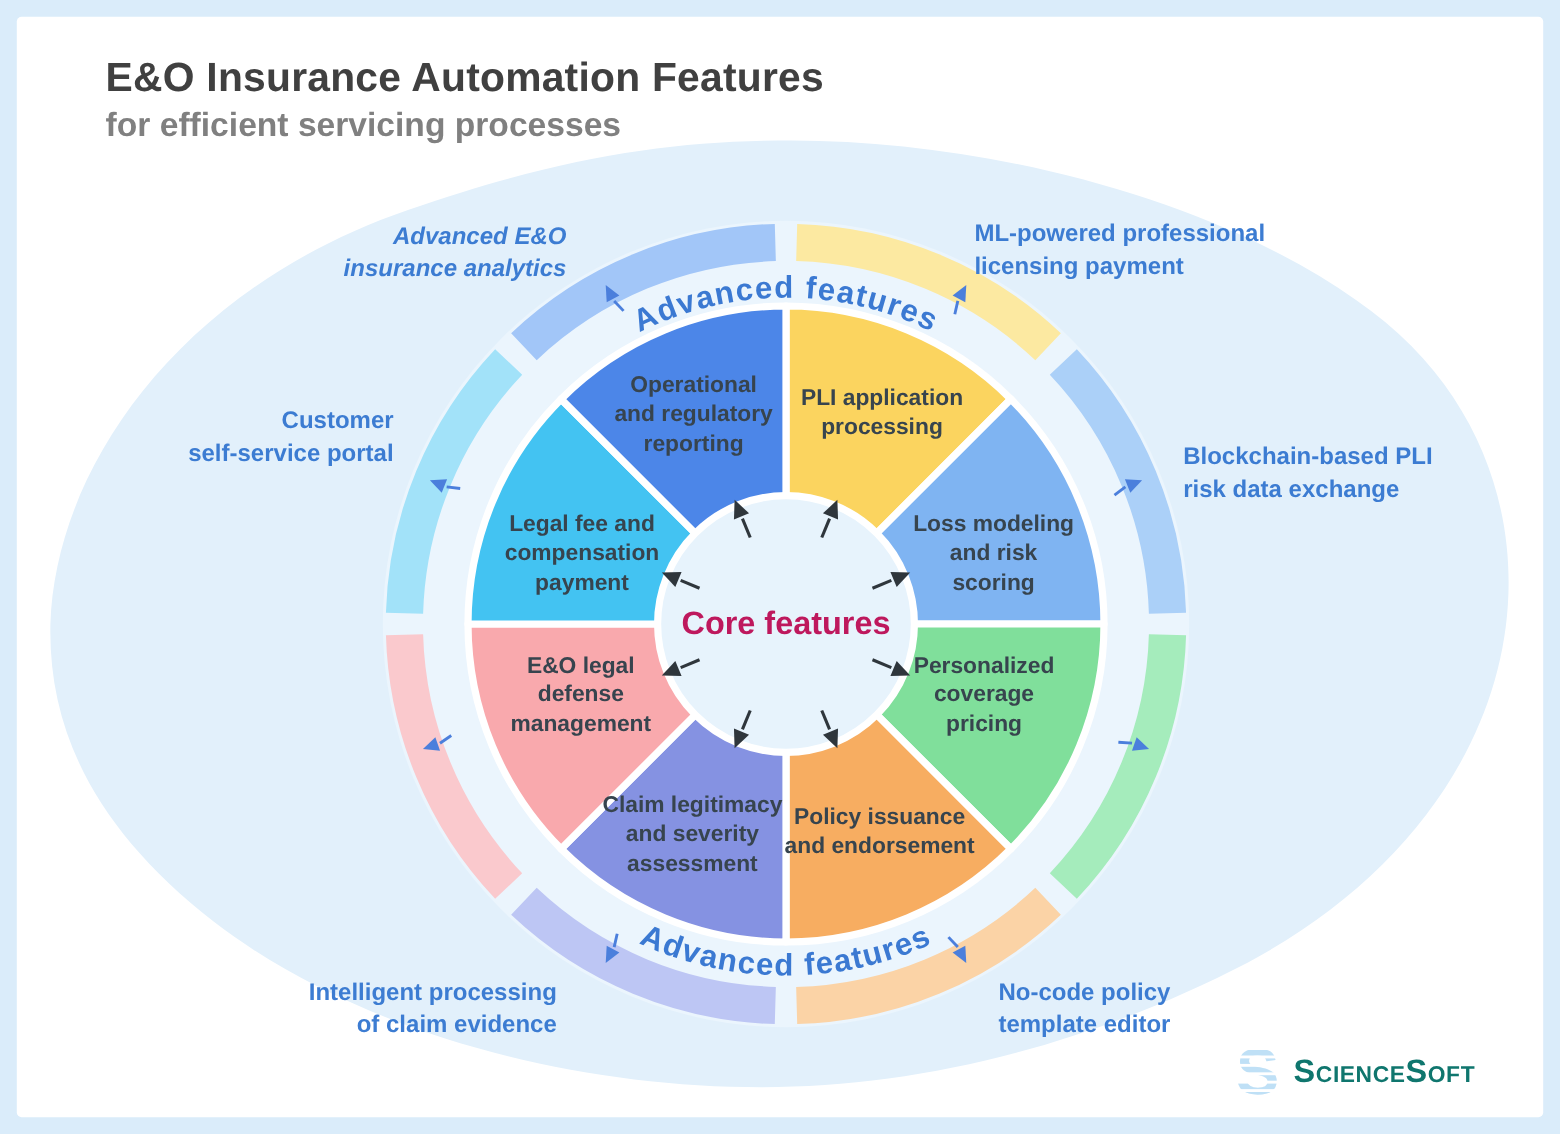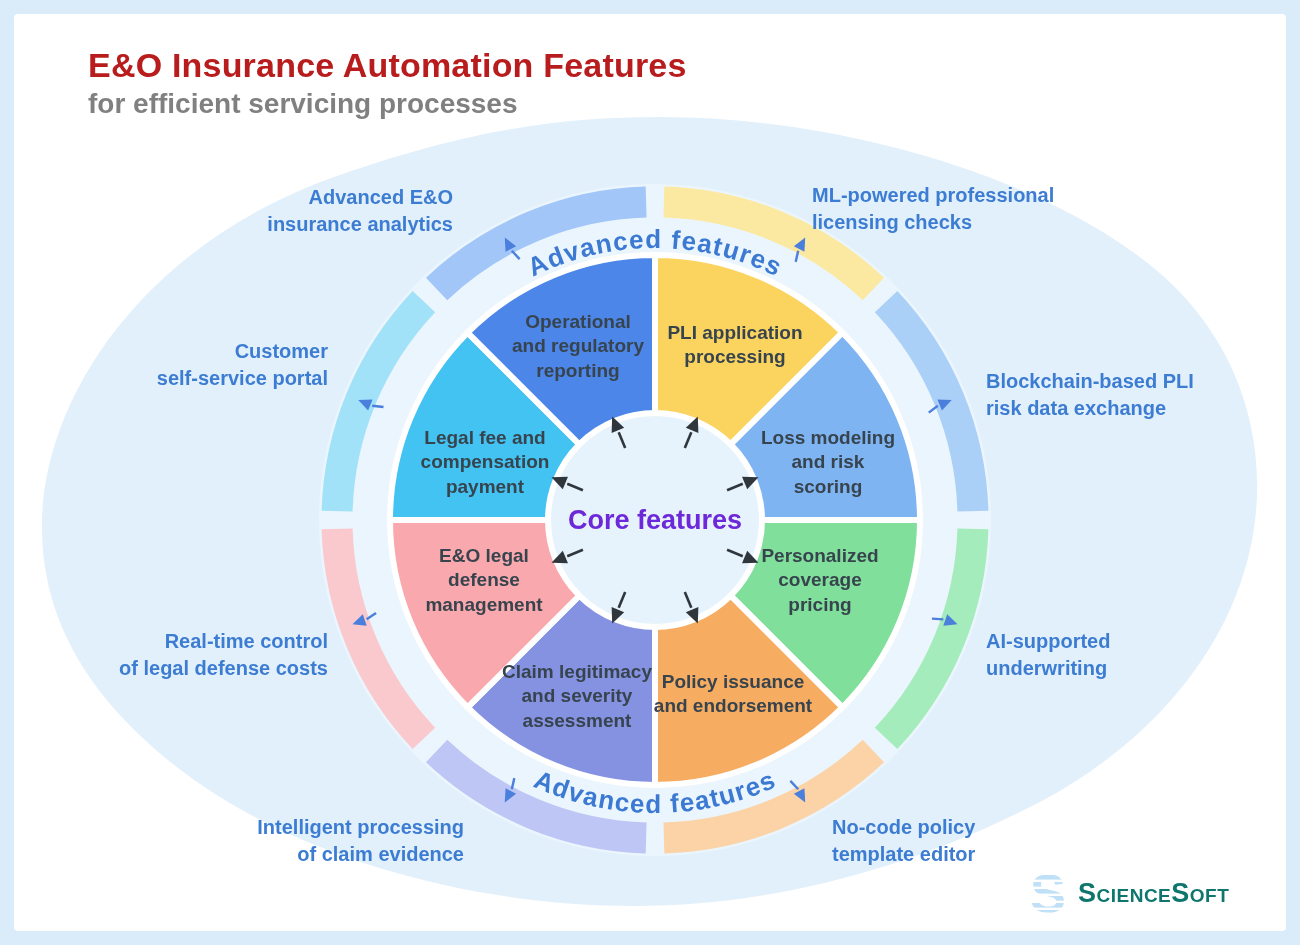--- a/index.html
+++ b/index.html
@@ -1,27 +1,27 @@
 <!DOCTYPE html>
 <html><head>
 <meta charset="utf-8">
 <style>
   html,body{margin:0;padding:0;background:#fff;}
   .frame{position:relative;width:1300px;height:945px;background:#DAECFA;overflow:hidden;
          font-family:"Liberation Sans",sans-serif;}
   .canvas{position:absolute;left:14px;top:14px;right:14px;bottom:14px;background:#ffffff;border-radius:4px;}
   svg.diagram{position:absolute;left:0;top:0;}
-  .title{position:absolute;left:88px;top:46px;font-size:34px;font-weight:bold;color:#b91c1c;letter-spacing:.2px;}
+  .title{position:absolute;left:88px;top:46px;font-size:34px;font-weight:bold;color:#404040;letter-spacing:.2px;}
   .subtitle{position:absolute;left:88px;top:88px;font-size:28px;font-weight:bold;color:#808080;}
   .wl{position:absolute;transform:translate(-50%,-50%);text-align:center;white-space:pre-line;
       font-size:19px;line-height:1.28;font-weight:bold;color:#37444E;}
   .ol{position:absolute;white-space:pre-line;font-size:20px;line-height:1.35;font-weight:600;color:#3C7CD2;}
   .ol.right{text-align:right;}
   .core{position:absolute;left:655px;top:520px;transform:translate(-50%,-50%);
-        font-size:27px;font-weight:bold;color:#6d28d9;white-space:nowrap;}
+        font-size:27px;font-weight:bold;color:#be185d;white-space:nowrap;}
   .curved{font-size:26px;font-weight:bold;fill:#3B79D2;letter-spacing:1.2px;}
   .logo{position:absolute;left:1028px;top:868px;display:flex;align-items:center;}
   .logo-text{font-size:27px;font-weight:bold;color:#0f766e;font-variant:small-caps;
              letter-spacing:.5px;margin-left:10px;margin-top:2px;}
 </style>
 </head>
 <body>
 
 <div class="frame">
   <div class="canvas"></div>
@@ -129,32 +129,28 @@
   <div class="wl" style="left:484px;top:580px;">E&amp;O legal
 defense
 management</div>
   <div class="wl" style="left:485px;top:462px;">Legal fee and
 compensation
 payment</div>
   <div class="wl" style="left:578px;top:346px;">Operational
 and regulatory
 reporting</div>
 
-  <div class="ol right" style="right:847px;top:184px;">Advanced E&amp;O
+  <div class="ol right" style="right:828px;top:184px;font-style:italic;">Advanced E&amp;O
 insurance analytics</div>
   <div class="ol" style="left:812px;top:182px;">ML-powered professional
-licensing checks</div>
+licensing payment</div>
   <div class="ol right" style="right:972px;top:338px;margin-left:32px;">Customer
 self-service portal</div>
   <div class="ol" style="left:986px;top:368px;">Blockchain-based PLI
 risk data exchange</div>
-  <div class="ol right" style="right:972px;top:628px;">Real-time control
-of legal defense costs</div>
-  <div class="ol" style="left:986px;top:628px;">AI-supported
-underwriting</div>
   <div class="ol right" style="right:836px;top:814px;">Intelligent processing
 of claim evidence</div>
   <div class="ol" style="left:832px;top:814px;">No-code policy
 template editor</div>
 
   <div class="logo">
     <svg width="40" height="48" viewBox="0 0 40 48">
       <text x="20" y="44" text-anchor="middle" font-family="Liberation Sans, sans-serif" font-size="54" font-weight="bold" fill="#BFE0F6" mask="url(#stripeMask)">S</text>
     </svg>
     <span class="logo-text">ScienceSoft</span>

